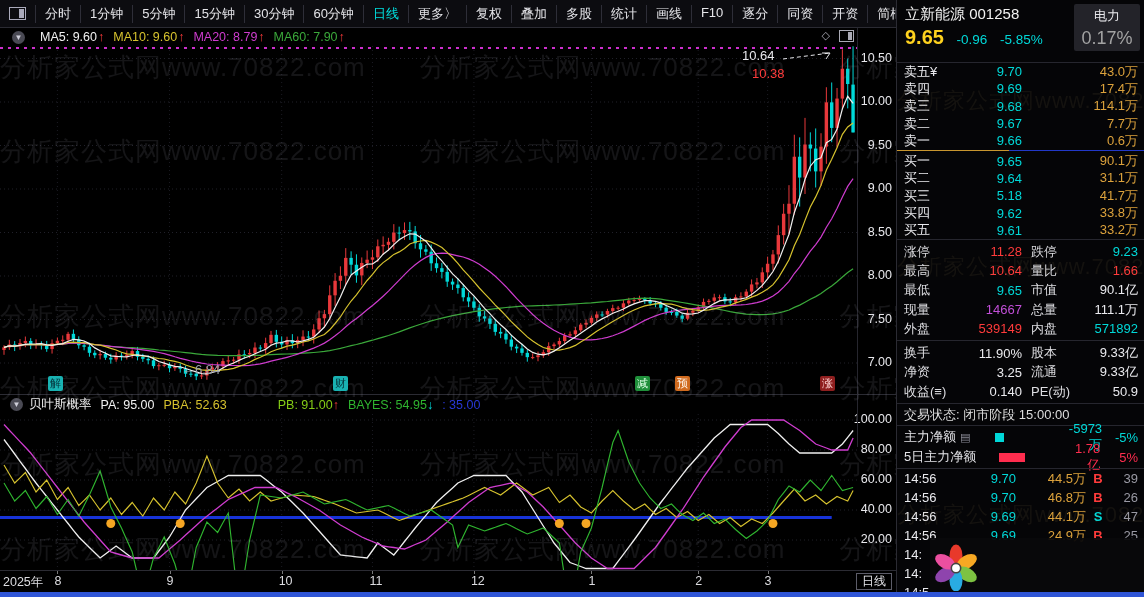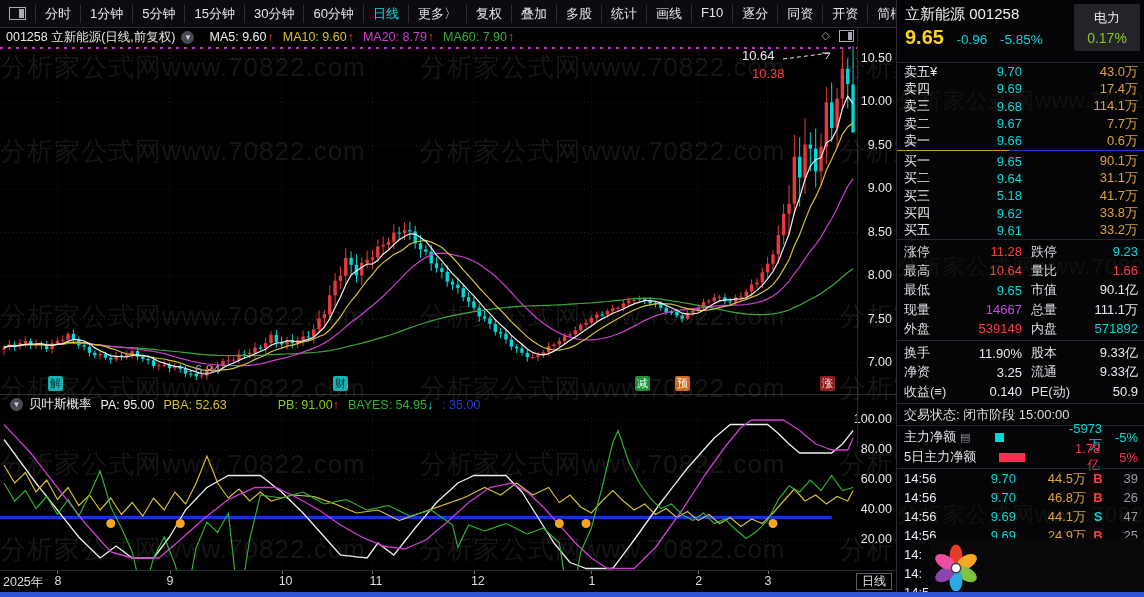--- a/index.html
+++ b/index.html
@@ -42,21 +42,21 @@
   
   .right-panel{position:absolute;left:896px;top:0;width:248px;height:592px;background:#050507;
                border-left:1px solid #2b2b33;font-size:13px;overflow:hidden;}
   .rp-header{height:57px;border-bottom:1px solid #26262e;position:relative;padding:5px 6px 0 8px;}
   .rp-name{font-size:15px;color:#f2f2f2;}
   .rp-price{font-size:20px;font-weight:bold;color:#ffd21e;}
   .rp-chg{color:#00d8d8;font-size:13.5px;margin-left:9px;}
   .sector-box{position:absolute;right:5px;top:4px;width:66px;height:47px;background:#232329;border-radius:2px;
               display:flex;flex-direction:column;align-items:center;justify-content:center;gap:3px;}
   .sector-name{color:#e8e8ec;font-size:13px;}
-  .sector-chg{color:#84cc16;font-size:14px;}
+  .sector-chg{color:#a3a3a3;font-size:18px;}
   .book-row{display:flex;height:17.3px;align-items:center;padding:0 7px;}
   .bk-label{width:52px;color:#eaeaee;}
   .bk-price{width:66px;text-align:right;color:#00d8d8;}
   .bk-vol{flex:1;text-align:right;color:#dca23c;}
   .book-sep{display:flex;height:1px;margin:1px 0;}
   .sep-l{width:45%;background:#c8962f;}
   .sep-r{width:55%;background:#2238c8;}
   .stats{border-top:1px solid #26262e;padding:2px 0;}
   .stat-row{display:flex;height:19.3px;align-items:center;padding:0 7px;}
   .st-l{width:48px;color:#dedee2;}
@@ -115,21 +115,20 @@
           <span class="menu-item">开资</span>
           <span class="menu-item">简框</span>
           <span class="menu-item">小窗</span>
           <span class="menu-item">标记</span>
           <span class="menu-item">+自选</span>
           <span class="menu-item ret">返回</span>
         </div>
     </div>
 
     <div class="title-row">
-      <span>001258 立新能源(日线,前复权)</span>
       <span class="chev">▼</span>
       <span style="display:flex">
           <span class="ma" style="color: rgb(240, 240, 240);">MA5: 9.60</span>
           <span class="arr-up">↑</span>
           <span class="ma" style="color: rgb(214, 194, 46);">MA10: 9.60</span>
           <span class="arr-up">↑</span>
           <span class="ma" style="color: rgb(207, 60, 207);">MA20: 8.79</span>
           <span class="arr-up">↑</span>
           <span class="ma" style="color: rgb(58, 168, 58);">MA60: 7.90</span>
           <span class="arr-up">↑</span>

